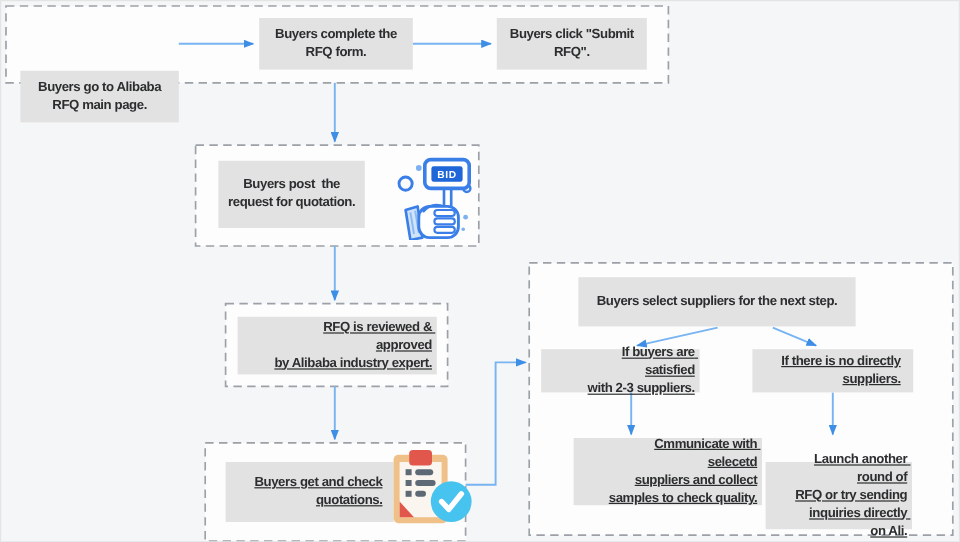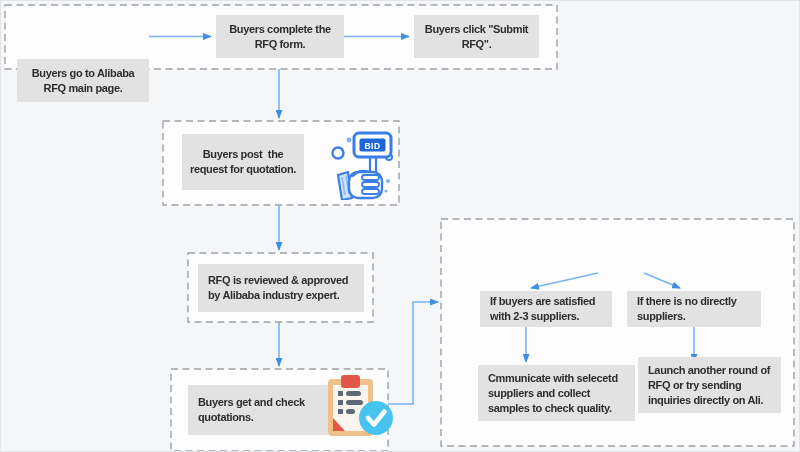--- a/index.html
+++ b/index.html
@@ -8,21 +8,21 @@
     background:#f5f6f7; border:1px solid #e3e4e6; box-sizing:border-box;
     font-family:"Liberation Sans","DejaVu Sans",sans-serif; overflow:hidden;
   }
   #wirelayer { position:absolute; left:0; top:0; width:800px; height:452px; }
   .gbox {
     position:absolute; background:#e2e2e2; color:#2b2d2e;
     font-weight:700; font-size:11px; line-height:15px; letter-spacing:-0.35px;
     display:flex; align-items:center; justify-content:center;
     text-align:center; white-space:pre-wrap; box-sizing:border-box;
   }
-  .gbox.left { justify-content:flex-start; text-align:left; padding-left:10px; padding-right:4px; }
+  .gbox.left { justify-content:flex-start; text-align:right; padding-left:24px; padding-right:4px;text-decoration:underline; }
   .icon { position:absolute; }
 </style>
 </head>
 <body>
 
 <div id="stage">
 
   <svg id="wirelayer" viewBox="0 0 800 452">
     <defs>
       <marker id="ah" markerWidth="9" markerHeight="7" refX="8" refY="3.5" orient="auto" markerUnits="userSpaceOnUse">
@@ -53,28 +53,29 @@
   <div class="gbox" style="left:215px; top:14px; width:128px; height:43px;">Buyers complete the
 RFQ form.</div>
   <div class="gbox" style="left:413px; top:14px; width:125px; height:43px;">Buyers click "Submit
 RFQ".</div>
   <div class="gbox" style="left:181px; top:133px; width:122px; height:56px;">Buyers post  the
 request for quotation.</div>
   <div class="gbox left" style="left:197px; top:263px; width:166px; height:48px;">RFQ is reviewed &amp; approved
 by Alibaba industry expert.</div>
   <div class="gbox left" style="left:187px; top:384px; width:140px; height:50px;">Buyers get and check
 quotations.</div>
-  <div class="gbox left" style="left:479px; top:290px; width:132px; height:36px;">If buyers are satisfied
+  <div class="gbox" style="left:481px; top:230px; width:231px; height:41px;">Buyers select suppliers for the next step.</div>
+  <div class="gbox left" style="left:450px; top:290px; width:132px; height:36px;">If buyers are satisfied
 with 2-3 suppliers.</div>
   <div class="gbox left" style="left:626px; top:290px; width:134px; height:36px;">If there is no directly
 suppliers.</div>
   <div class="gbox left" style="left:459px; top:364px; width:157px; height:56px;margin-left:18px;">Cmmunicate with selecetd
 suppliers and collect
 samples to check quality.</div>
-  <div class="gbox left" style="left:637px; top:356px; width:143px; height:56px;">Launch another round of
+  <div class="gbox left" style="left:637px; top:384px; width:122px; height:56px;">Launch another round of
 RFQ or try sending
 inquiries directly on Ali.</div>
 
   <svg class="icon" style="left:329px; top:129px;" width="64" height="70" viewBox="0 0 64 70">
     <circle cx="8" cy="23" r="5.5" fill="none" stroke="#3a7ee8" stroke-width="2.4"></circle>
     <circle cx="19" cy="10" r="2.4" fill="#7eb1f2"></circle>
     <circle cx="59" cy="27" r="3" fill="none" stroke="#3a7ee8" stroke-width="2"></circle>
     <circle cx="58" cy="51" r="2" fill="#7eb1f2"></circle>
     <circle cx="56" cy="61" r="1.5" fill="#7eb1f2"></circle>
     <rect x="40" y="26" width="6" height="17" fill="#ffffff" stroke="#3a7ee8" stroke-width="2.2"></rect>

